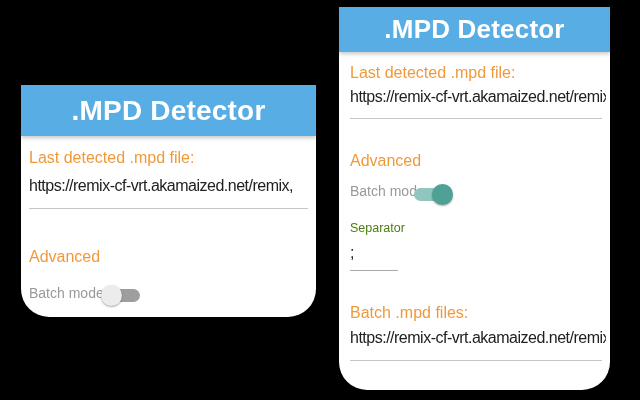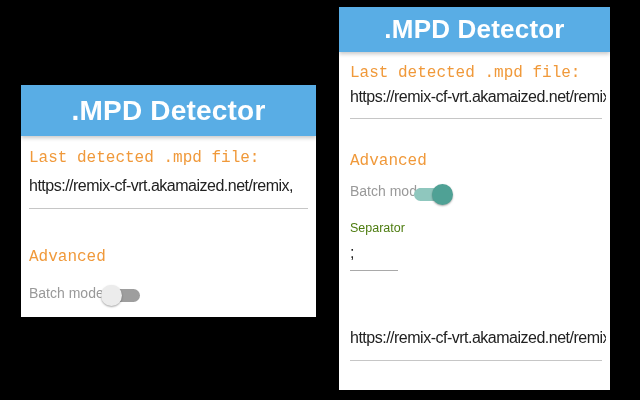--- a/index.html
+++ b/index.html
@@ -2,38 +2,38 @@
 <html style="--blue: #59ade5; --accent: #f0993a; --toggle-off-track: #9e9e9e; --toggle-off-thumb: #ececec; --toggle-on-track: #8fc7be; --toggle-on-thumb: #4fa195;"><head>
 <meta charset="utf-8">
 <style>
   html,body{margin:0;padding:0;}
   body{
     width:640px;height:400px;position:relative;overflow:hidden;
     background:#000;
     font-family:"Liberation Sans", sans-serif;
     -webkit-font-smoothing:antialiased;
   }
-  .panel{position:absolute;background:#fff;}
+  .panel{position:absolute;background:#fff;border-radius:28px;}
   .panel-left{left:21px;top:85px;width:295px;height:232px;}
   .panel-right{left:339px;top:7px;width:271px;height:383px;}
 
   .header{
     position:absolute;left:0;right:0;top:0;
     background:var(--blue,#59ade5);
     display:flex;align-items:center;justify-content:center;
     box-shadow:0 2px 4px rgba(0,0,0,0.22);
   }
   .panel-left  .header{height:51px;}
   .panel-right .header{height:45px;}
   .title{color:#fff;font-weight:600;letter-spacing:0.2px;white-space:nowrap;}
   .panel-left  .title{font-size:28px;}
   .panel-right .title{font-size:26px;}
 
   .lbl{position:absolute;white-space:nowrap;}
-  .orange{color:var(--accent,#f0993a);font-size:16px;font-family:Liberation Mono, monospace;}
+  .orange{color:var(--accent,#f0993a);font-size:16px;}
   .url{
     position:absolute;color:#212121;font-size:16px;letter-spacing:-0.5px;
     white-space:nowrap;overflow:hidden;
   }
   .divider{position:absolute;height:1px;background:#c6c6c6;}
   .gray-lbl{color:#999;font-size:14px;white-space:nowrap;}
   .sep-label{color:#4d7c0f;font-size:12.5px;}
   .sep-value{color:#222;font-size:16px;}
   .underline{position:absolute;height:1px;background:#a9a9a9;}
 
@@ -93,15 +93,16 @@
   <div class="url url1">https://remix-cf-vrt.akamaized.net/remix,</div>
   <div class="divider div1"></div>
   <div class="lbl orange advanced">Advanced</div>
   <span class="gray-lbl batch-label">Batch mode</span>
   <div class="toggle" data-state="on">
     <div class="thumb"></div>
   </div>
   <div class="lbl sep-label">Separator</div>
   <div class="lbl sep-value">;</div>
   <div class="underline sep-underline"></div>
+  <div class="lbl orange files-label">Batch .mpd files:</div>
   <div class="url url2">https://remix-cf-vrt.akamaized.net/remix,</div>
   <div class="divider div2"></div>
 </div>
 
 </body></html>

